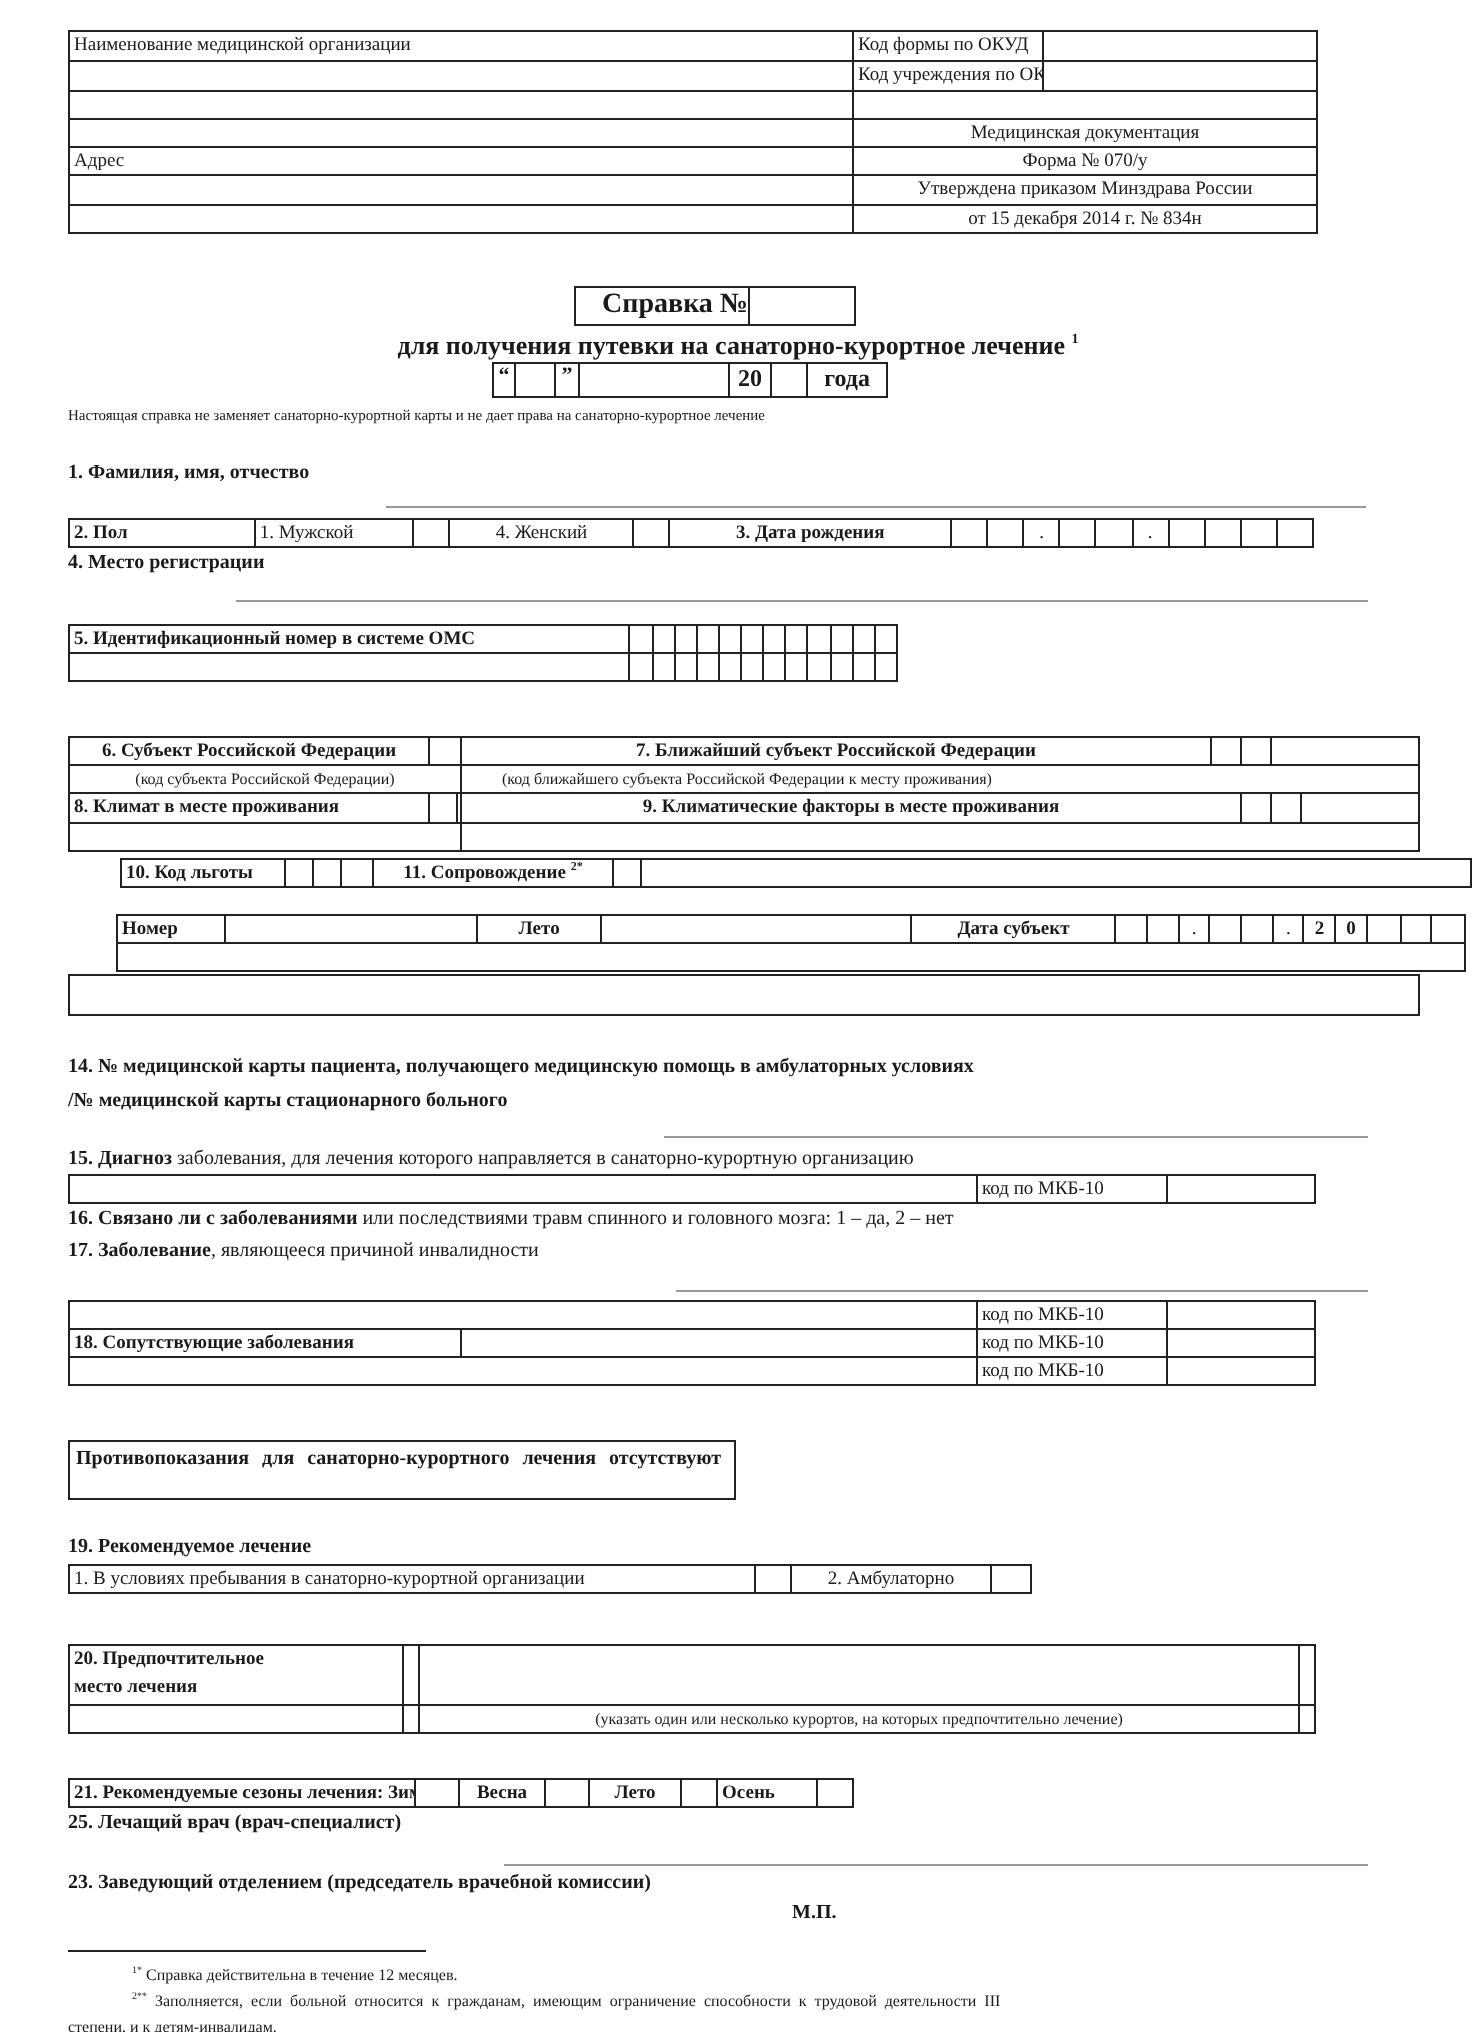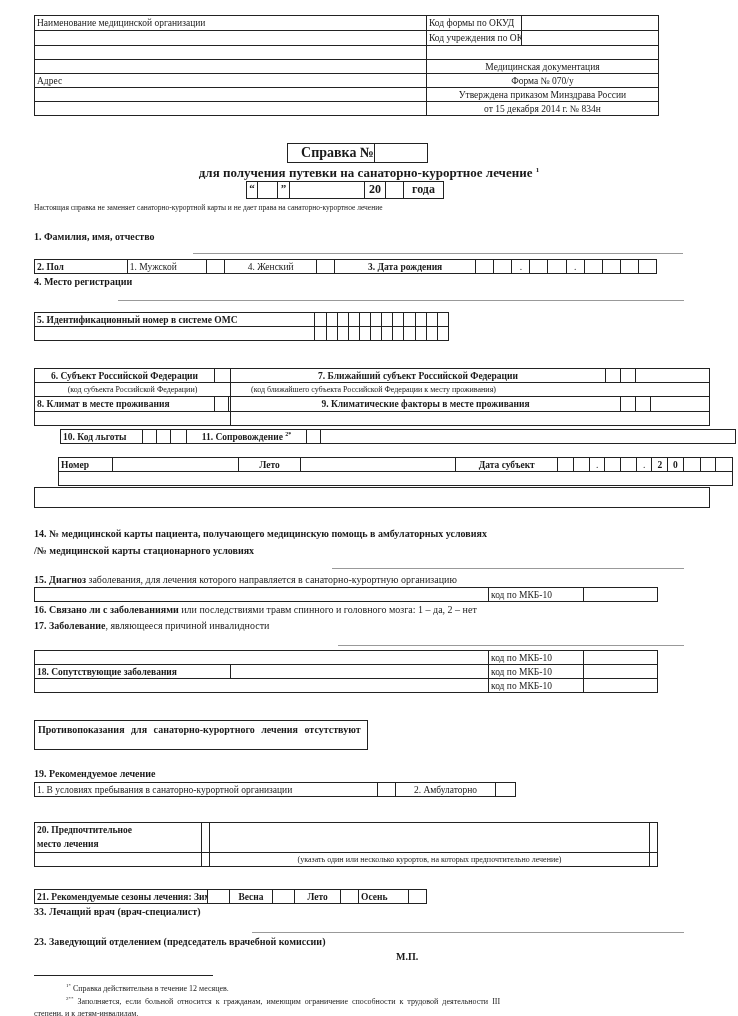--- a/index.html
+++ b/index.html
@@ -285,21 +285,21 @@
     <col style="width:195px">
   </colgroup>
   <tbody>
   <tr>
         <td colspan="23" style="height:20px"></td>
       </tr>
 </tbody>
   </table>
 
 <div class="txtb" style="left:34px; top:528px;">14. № медицинской карты пациента, получающего медицинскую помощь в амбулаторных условиях</div>
-<div class="txtb" style="left:34px; top:545px;">/№ медицинской карты стационарного условиях</div>
+<div class="txtb" style="left:34px; top:545px;">/№ медицинской карты стационарного больного</div>
 <div class="line" style="left:332px; top:568px; width:352px;"></div>
 
 <div class="txt" style="left:34px; top:574px;"><b>15. Диагноз</b><span> заболевания, для лечения которого направляется в санаторно-курортную организацию</span></div>
 <table style="left:34px; top:587px; width:623px;">
   <colgroup>
       <col style="width:454px">
       <col style="width:95px">
       <col style="width:74px">
     </colgroup>
   <tbody>
@@ -387,21 +387,21 @@
     <td class="c b" style="width:43px">Весна</td>
     <td style="width:22px"></td>
     <td class="c b" style="width:46px">Лето</td>
     <td style="width:18px"></td>
     <td class="b" style="width:50px">Осень</td>
     <td style="width:18px"></td>
   </tr>
 </tbody>
   </table>
 
-<div class="txtb" style="left:34px; top:906px;">33. Лечащий врач (врач-специалист)</div>
+<div class="txtb" style="left:34px; top:906px;">25. Лечащий врач (врач-специалист)</div>
 <div class="line" style="left:252px; top:932px; width:432px;"></div>
 <div class="txtb" style="left:34px; top:936px;">23. Заведующий отделением (председатель врачебной комиссии)</div>
 <div class="txtb" style="left:396px; top:951px;">М.П.</div>
 
 <div class="abs" style="left:34px; top:975px; width:179px; height:1px; background:#222;"></div>
 <div class="txt" style="left:66px; top:983px; font-size:8px;"><sup style="font-size:5px">1*</sup><span> Справка действительна в течение 12 месяцев.</span></div>
 <div class="txt" style="left:66px; top:996px; font-size:8px; width:642px; word-spacing:2px;"><sup style="font-size:5px">2**</sup><span> Заполняется, если больной относится к гражданам, имеющим ограничение способности к трудовой деятельности III</span></div>
 <div class="txt" style="left:34px; top:1009px; font-size:8px;">степени, и к детям-инвалидам.</div>
 
 </body></html>

